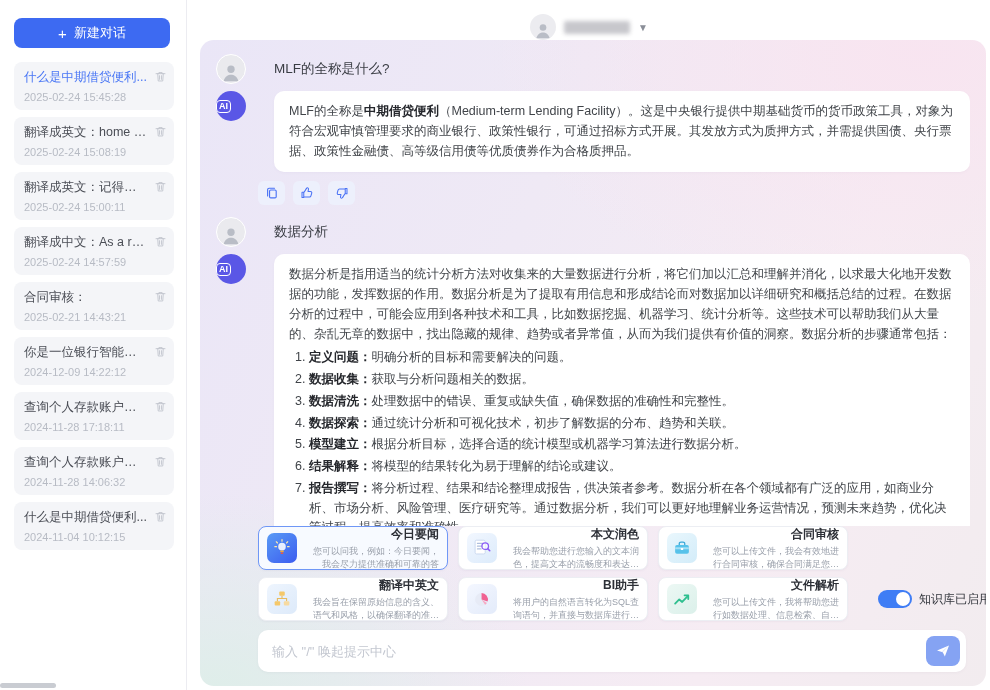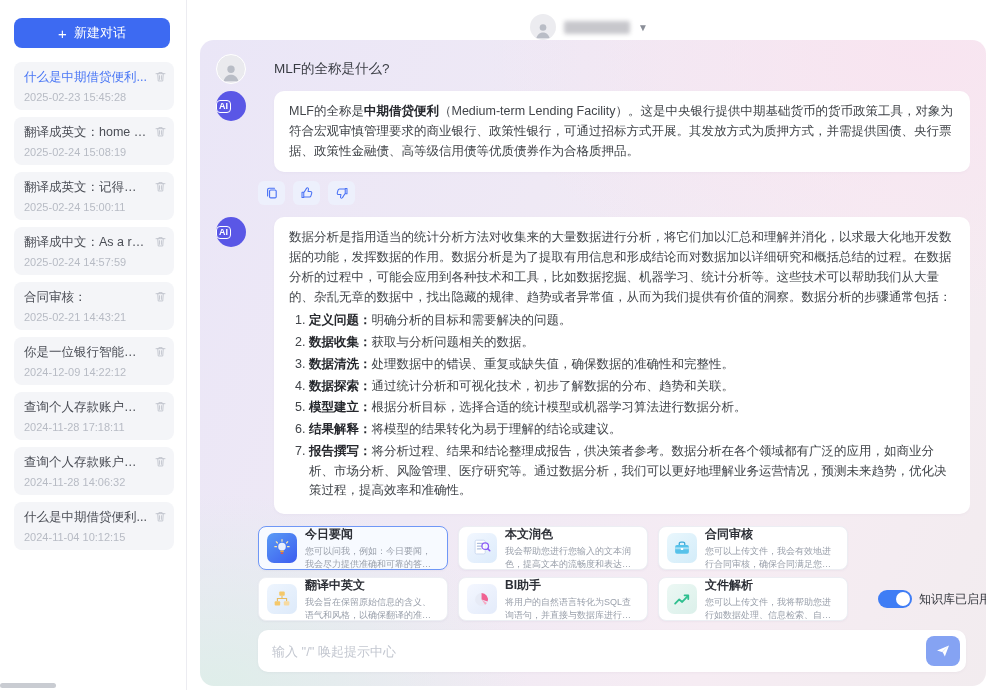--- a/index.html
+++ b/index.html
@@ -100,21 +100,21 @@
   .actions { display: flex; gap: 8px; margin: 9px 0 12px 42px; }
   .action-btn {
     width: 27px; height: 24px; background: #edf0fc; border: none; border-radius: 6px;
     display: flex; align-items: center; justify-content: center; cursor: pointer; padding: 0;
   }
 
   .steps { margin: 4px 0 0 0; padding-left: 20px; }
   .steps li { margin-bottom: 2px; }
 
   
-  .features-row { display: flex; align-items: flex-end; margin-left: 42px; gap: 8px; flex: none; }
+  .features-row { display: flex; align-items: flex-end; margin-left: 42px; gap: 8px; flex: none; text-align: right; }
   .feature-grid {
     display: grid; grid-template-columns: repeat(3, 190px); gap: 7px 10px;
   }
   .fcard {
     background: #fff; border: 1px solid #eceef3; border-radius: 8px;
     height: 44px; padding: 5px 8px; display: flex; gap: 8px; align-items: center;
     cursor: pointer; overflow: hidden; box-shadow: 0 1px 2px rgba(90,80,120,.05);
   }
   .fcard.active { border: 1px solid #6f97f6; background: #f7faff; }
   .ficon {
@@ -172,21 +172,21 @@
 <body>
 
 <div class="sidebar">
   <button class="new-chat-btn">
     <span class="plus">+</span>
     <span>新建对话</span>
   </button>
   <div class="history-list">
   <div class="hist-item active">
     <div class="hist-title">什么是中期借贷便利...</div>
-    <div class="hist-time">2025-02-23 15:45:28</div>
+    <div class="hist-time">2025-02-24 15:45:28</div>
     <button class="trash-btn">
       <svg width="13" height="13" viewBox="0 0 16 16">
         <path d="M2.5 4.5h11M6 4.5V3.2h4v1.3M4.6 4.5l.6 9h5.6l.6-9M6.8 7v4.5M9.2 7v4.5" fill="none" stroke="#c0c4cc" stroke-width="1.1" stroke-linecap="round"></path>
       </svg>
     </button>
   </div>
 
   <div class="hist-item">
     <div class="hist-title">翻译成英文：home home</div>
     <div class="hist-time">2025-02-24 15:08:19</div>
@@ -325,20 +325,29 @@
           <path d="M2.3 7.2h2v6h-2zM4.7 12.6h6.1c.8 0 1.5-.5 1.7-1.3l.9-3.2c.3-1-.5-1.9-1.5-1.9H9.2l.5-2.5c.2-.8-.5-1.6-1.3-1.6-.4 0-.8.2-1 .6L4.7 7.2" fill="none" stroke="#4a72f5" stroke-width="1.2" stroke-linejoin="round"></path>
         </svg>
       </button>
       <button class="action-btn">
         <svg width="14" height="14" viewBox="0 0 16 16" style="transform:rotate(180deg)">
           <path d="M2.3 7.2h2v6h-2zM4.7 12.6h6.1c.8 0 1.5-.5 1.7-1.3l.9-3.2c.3-1-.5-1.9-1.5-1.9H9.2l.5-2.5c.2-.8-.5-1.6-1.3-1.6-.4 0-.8.2-1 .6L4.7 7.2" fill="none" stroke="#4a72f5" stroke-width="1.2" stroke-linejoin="round"></path>
         </svg>
       </button>
     </div>
 
+    <div class="msg-row">
+      <span class="avatar user-avatar">
+        <svg width="22" height="22" viewBox="0 0 24 24">
+          <circle cx="12" cy="9" r="4" fill="#b9bdc6"></circle>
+          <path d="M4 22c1-5 5-7 8-7s7 2 8 7z" fill="#b9bdc6"></path>
+        </svg>
+      </span>
+      <div class="user-text">数据分析</div>
+    </div>
 
     <div class="msg-row">
       <span class="avatar ai-avatar">
         <span class="ai-badge">AI</span>
       </span>
       <div class="ai-card">
         <div>数据分析是指用适当的统计分析方法对收集来的大量数据进行分析，将它们加以汇总和理解并消化，以求最大化地开发数据的功能，发挥数据的作用。数据分析是为了提取有用信息和形成结论而对数据加以详细研究和概括总结的过程。在数据分析的过程中，可能会应用到各种技术和工具，比如数据挖掘、机器学习、统计分析等。这些技术可以帮助我们从大量的、杂乱无章的数据中，找出隐藏的规律、趋势或者异常值，从而为我们提供有价值的洞察。数据分析的步骤通常包括：</div>
         <ol class="steps">
             <li><b>定义问题：</b><span>明确分析的目标和需要解决的问题。</span></li>
             <li><b>数据收集：</b><span>获取与分析问题相关的数据。</span></li>

